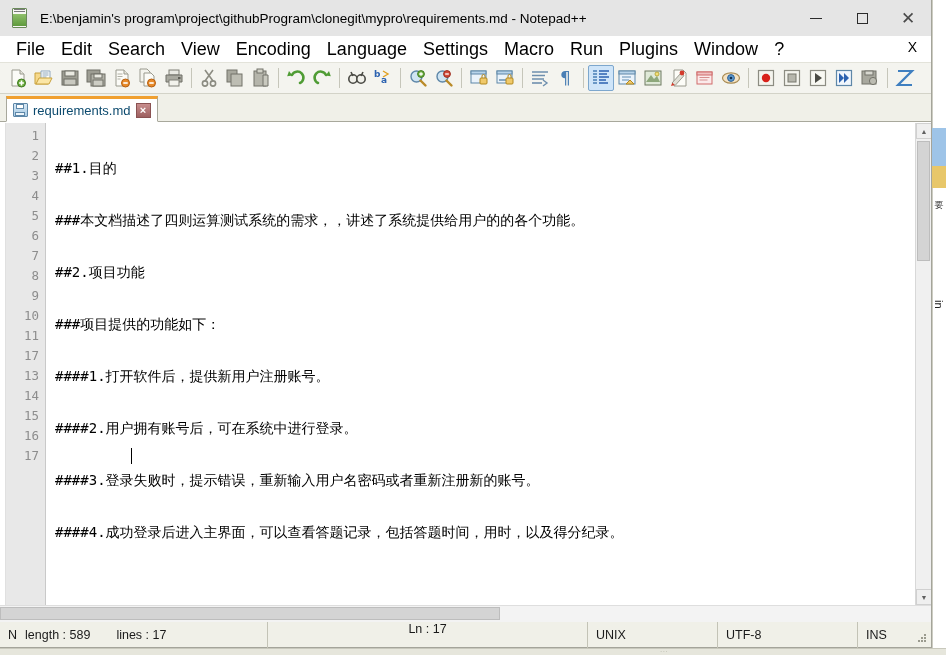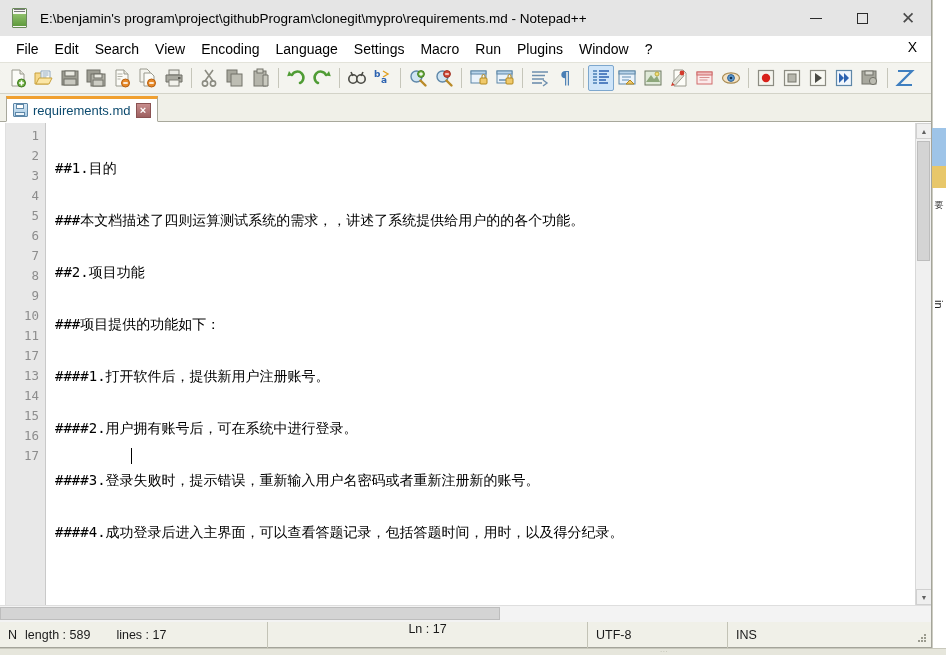--- a/index.html
+++ b/index.html
@@ -113,21 +113,21 @@
 
   
   .menubar {
     height: 26px; min-height: 26px;
     background: #ffffff;
     display: flex; align-items: center;
     padding-left: 8px;
     position: relative;
   }
   .menu-item {
-    font-size: 14px; color: #000;
+    font-size: 18px; color: #000;
     padding: 2px 8px;
     white-space: nowrap; cursor: default;
   }
   .menu-close-x {
     position: absolute; right: 14px; top: 3px;
     font-size: 14px; color: #000;
   }
 
   
   .toolbar {
@@ -725,19 +725,20 @@
       <div class="sb-cell sb-doc">
         <span>N</span>
         <span style="margin-left:-18px">length : 589</span>
         <span>lines : 17</span>
       </div>
       <div class="sb-cell sb-pos">
         <span>Ln : 17</span>
         <span>Col : 10</span>
         <span>Sel : 0 | 0</span>
       </div>
+      <div class="sb-cell sb-eol">UNIX</div>
       <div class="sb-cell sb-enc">UTF-8</div>
       <div class="sb-cell sb-ins">INS</div>
       <div class="grip"></div>
     </div>
 
   </div>
 </div>
 
 </body></html>

